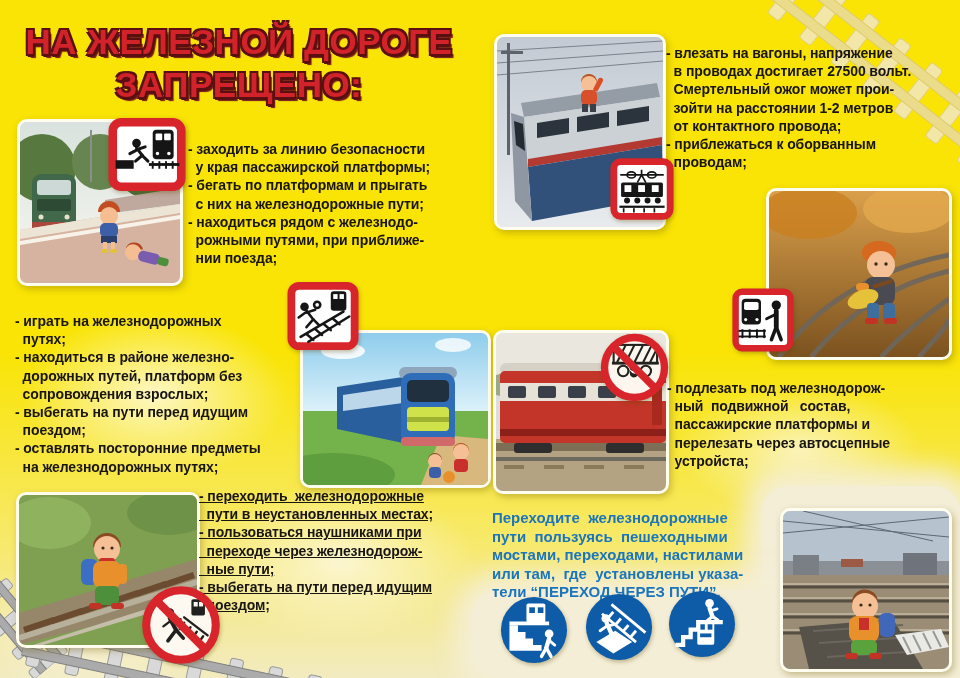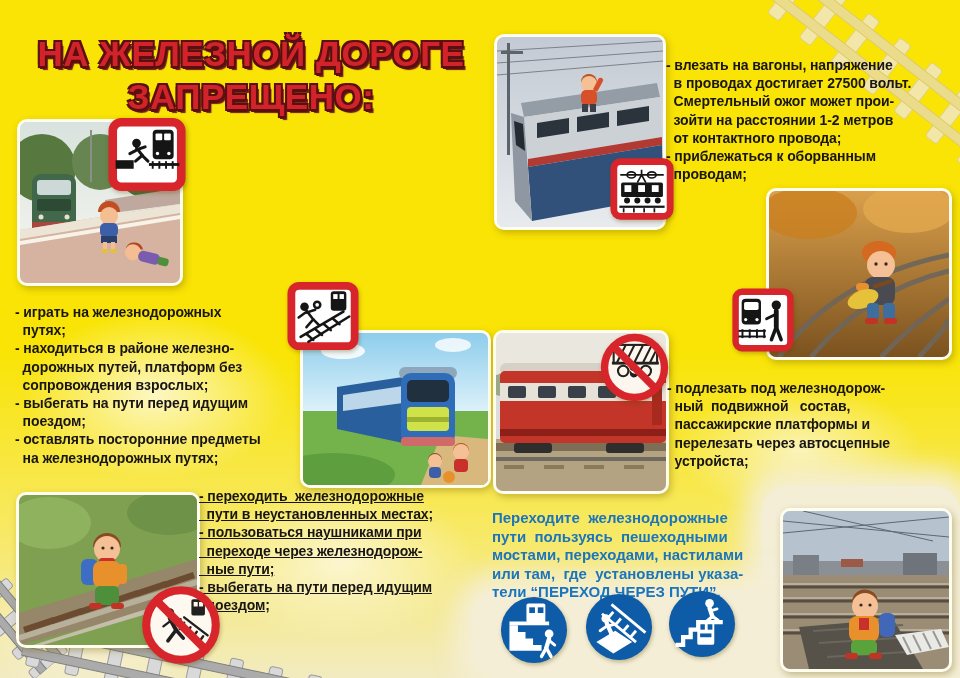--- a/index.html
+++ b/index.html
@@ -14,30 +14,30 @@
   .g3{left:630px;top:360px;width:340px;height:180px;background:radial-gradient(ellipse closest-side,rgba(252,247,215,.8),rgba(252,247,215,0) 72%);}
   .g4{left:-70px;top:530px;width:320px;height:200px;background:radial-gradient(ellipse closest-side,rgba(246,241,219,.95),rgba(246,241,219,0) 75%);}
   .cream{position:absolute;background:#F4EED6;z-index:1;}
   .creamA{left:762px;top:486px;width:198px;height:192px;border-radius:26px;box-shadow:0 0 26px 18px rgba(244,238,214,.95);}
   .creamB{left:472px;top:590px;width:488px;height:88px;border-radius:26px;box-shadow:0 0 26px 18px rgba(244,238,214,.95);}
   .trackdeco{position:absolute;z-index:2;transform-origin:0 0;}
   .track-tr{left:800px;top:-42px;transform:rotate(38deg);}
   .track-bl1{left:-34px;top:528px;transform:rotate(50deg);}
   .track-bl2{left:30px;top:614px;transform:rotate(12deg);}
   .title{
-    position:absolute;left:8px;top:20px;width:462px;margin:12px;z-index:4;
+    position:absolute;left:8px;top:20px;width:462px;margin:0;z-index:4;
     text-align:center;font-size:35px;line-height:43px;font-weight:bold;letter-spacing:.5px;
     color:#D2232A;white-space:pre-line;
     text-shadow:-2px -2px 0 #5A1011,2px -2px 0 #5A1011,-2px 2px 0 #5A1011,2px 2px 0 #5A1011,0 3px 0 #5A1011,3px 4px 1px #72151a;
   }
   .rule{position:absolute;z-index:4;white-space:pre-line;font-weight:bold;font-size:14px;line-height:18.2px;color:#181512;letter-spacing:-.1px;}
   .t1{left:188px;top:140px;width:302px;}
-  .t2{left:15px;top:303px;width:300px;}
+  .t2{left:15px;top:312px;width:300px;}
   .t3{left:199px;top:487px;width:296px;text-decoration:underline;}
-  .t4{left:666px;top:56px;width:292px;}
+  .t4{left:666px;top:44px;width:292px;}
   .t5{left:495px;top:233px;width:306px;}
   .t6{left:667px;top:379px;width:284px;}
   .advice{position:absolute;left:492px;top:509px;width:288px;z-index:4;white-space:pre-line;
     font-weight:bold;font-size:15px;line-height:18.6px;color:#1B75BC;}
   .photo{position:absolute;z-index:3;border-radius:10px;overflow:hidden;border:3px solid #FFFDEE;
     box-shadow:2px 3px 7px rgba(110,90,0,.35);background:#ddd;}
   .photo svg{display:block;}
   .sign{position:absolute;z-index:5;filter:drop-shadow(1px 2px 2px rgba(90,70,0,.35));}
   .sign svg{display:block;}
   .p1{left:17px;top:119px;}
@@ -185,20 +185,27 @@
       <g stroke="#151515" stroke-width="3.2" stroke-linecap="round" fill="none">
         <path d="M30 32 L36 40"></path>
           <path d="M30 34 L39 31"></path>
           <path d="M29 35 L23 38"></path>
         <path d="M36 40 L29 46"></path>
           <path d="M36 40 L42 46"></path>
       </g>
     </svg>
   </div>
 
+  <div class="rule t1">- заходить за линию безопасности
+&nbsp;&nbsp;у края пассажирской платформы;
+- бегать по платформам и прыгать
+&nbsp;&nbsp;с них на железнодорожные пути;
+- находиться рядом с железнодо-
+&nbsp;&nbsp;рожными путями, при приближе-
+&nbsp;&nbsp;нии поезда;</div>
 
   <div class="rule t2">- играть на железнодорожных
 &nbsp;&nbsp;путях;
 - находиться в районе железно-
 &nbsp;&nbsp;дорожных путей, платформ без
 &nbsp;&nbsp;сопровождения взрослых;
 - выбегать на пути перед идущим
 &nbsp;&nbsp;поездом;
 - оставлять посторонние предметы
 &nbsp;&nbsp;на железнодорожных путях;</div>

